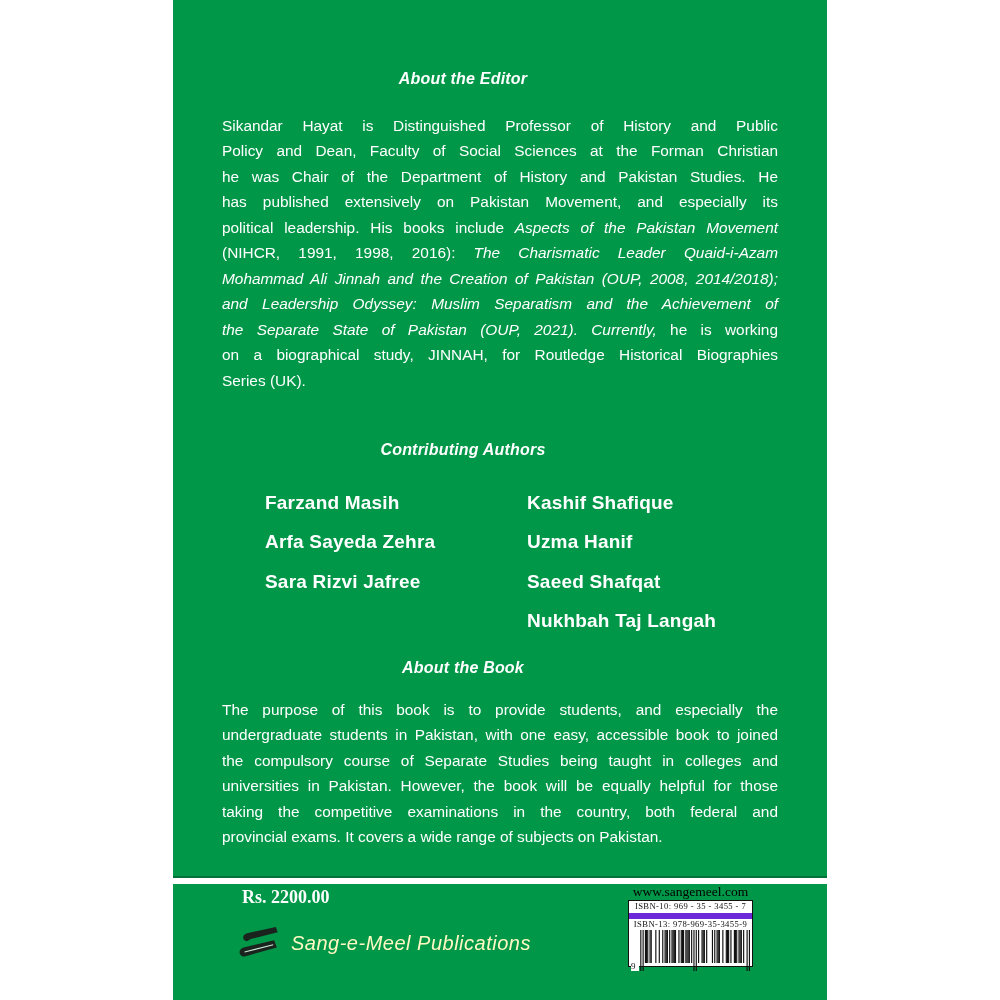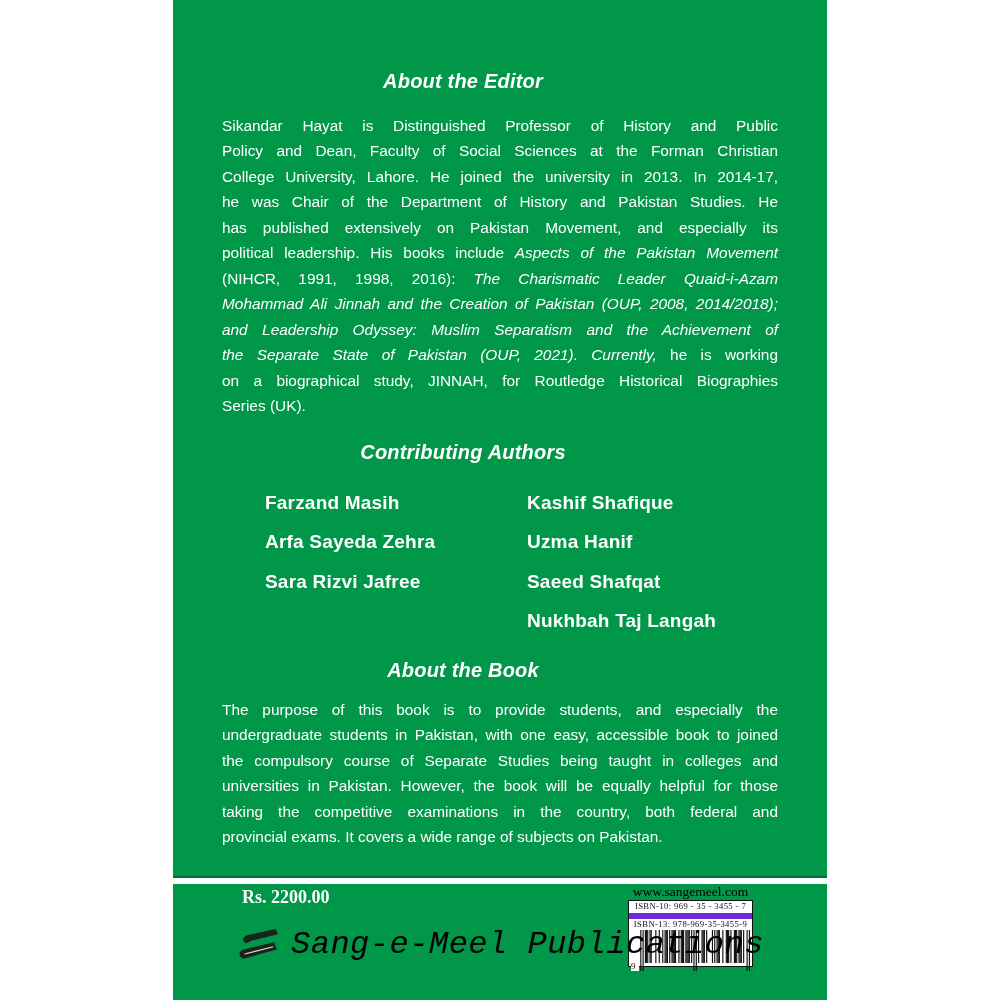--- a/index.html
+++ b/index.html
@@ -1,21 +1,21 @@
 <!DOCTYPE html>
 <html><head>
 <meta charset="utf-8">
 <style>
   html,body{margin:0;padding:0;}
   body{width:1000px;height:1000px;background:#ffffff;font-family:"Liberation Sans",sans-serif;}
   .page{position:relative;width:1000px;height:1000px;background:#ffffff;overflow:hidden;}
   .cover{position:absolute;left:173px;top:0;width:654px;height:1000px;background:#009748;color:#ffffff;}
 
   .heading{position:absolute;left:0;width:580px;text-align:center;
-    font-size:20px;font-weight:bold;font-style:italic;letter-spacing:.2px;}
+    font-size:16px;font-weight:bold;font-style:italic;letter-spacing:.2px;}
   .h-editor{top:70px;}
   .h-authors{top:441px;}
   .h-book{top:659px;}
 
   .para{position:absolute;left:49px;width:556px;font-size:15.4px;}
   .p-editor{top:113px;}
   .p-book{top:697px;}
   .line{line-height:25.45px;text-align:justify;text-align-last:justify;white-space:normal;}
   .line.flush{text-align-last:left;}
   .line i{font-style:italic;}
@@ -45,35 +45,34 @@
   .barcode svg{display:block;width:100%;height:41px;}
   .digits-row{position:absolute;left:0;right:0;bottom:0;height:9px;display:flex;
     font-family:"Liberation Serif",serif;font-size:9px;line-height:9px;color:#111;}
   .digits-row .d9{flex:0 0 8px;background:#ffffff;}
   .digits-row .grp{flex:1 1 auto;background:#ffffff;text-align:center;letter-spacing:2.4px;margin-top:44px;}
   .digits-row .gap{flex:0 0 8px;}
   .digits-row .end{flex:0 0 5px;}
 
   .publisher{position:absolute;left:64px;top:42px;display:flex;align-items:center;}
   .logo{display:inline-block;width:42px;height:34px;margin-right:12px;}
-  .pub-name{font-family:Liberation Mono, monospace;font-style:italic;
-    font-size:32px;color:#000000;letter-spacing:.5px;white-space:nowrap;}
+  .pub-name{font-family:Liberation Sans, sans-serif;font-style:italic;
+    font-size:20px;color:#fef9c3;letter-spacing:.5px;white-space:nowrap;}
 </style>
 </head>
 <body>
 
 <div class="page">
   <div class="cover">
 
     <div class="heading h-editor">About the Editor</div>
 
     <div class="para p-editor" id="editor-para">
         <div class="line"><span>Sikandar Hayat is Distinguished Professor of History and Public</span></div>
         <div class="line"><span>Policy and Dean, Faculty of Social Sciences at the Forman Christian</span></div>
-        <div class="line"><span>College University, Lahore. He joined the university in 2013. In 2014-17,</span></div>
         <div class="line"><span>he was Chair of the Department of History and Pakistan Studies. He</span></div>
         <div class="line"><span>has published extensively on Pakistan Movement, and especially its</span></div>
         <div class="line"><span>political leadership. His books include </span><i>Aspects of the Pakistan Movement</i></div>
         <div class="line"><span>(NIHCR, 1991, 1998, 2016): </span><i>The Charismatic Leader Quaid-i-Azam</i></div>
         <div class="line"><i>Mohammad Ali Jinnah and the Creation of Pakistan (OUP, 2008, 2014/2018);</i></div>
         <div class="line"><i>and Leadership Odyssey: Muslim Separatism and the Achievement of</i></div>
         <div class="line"><i>the Separate State of Pakistan (OUP, 2021). Currently,</i><span> he is working</span></div>
         <div class="line"><span>on a biographical study, JINNAH, for Routledge Historical Biographies</span></div>
         <div class="line flush"><span>Series (UK).</span></div>
       </div>

